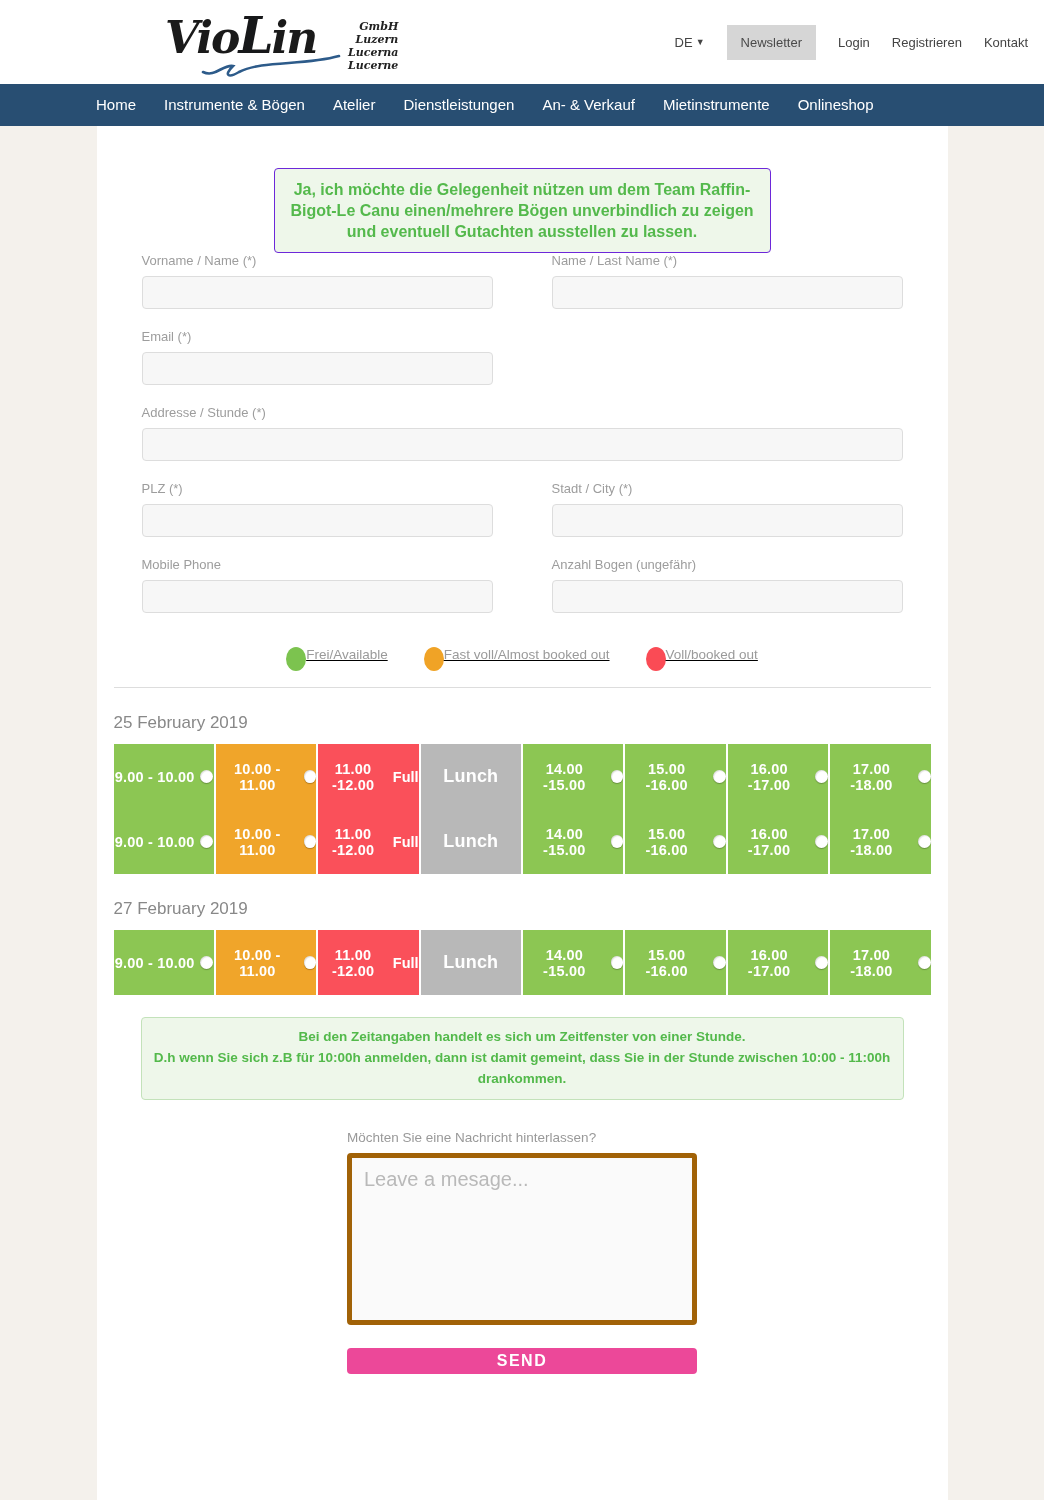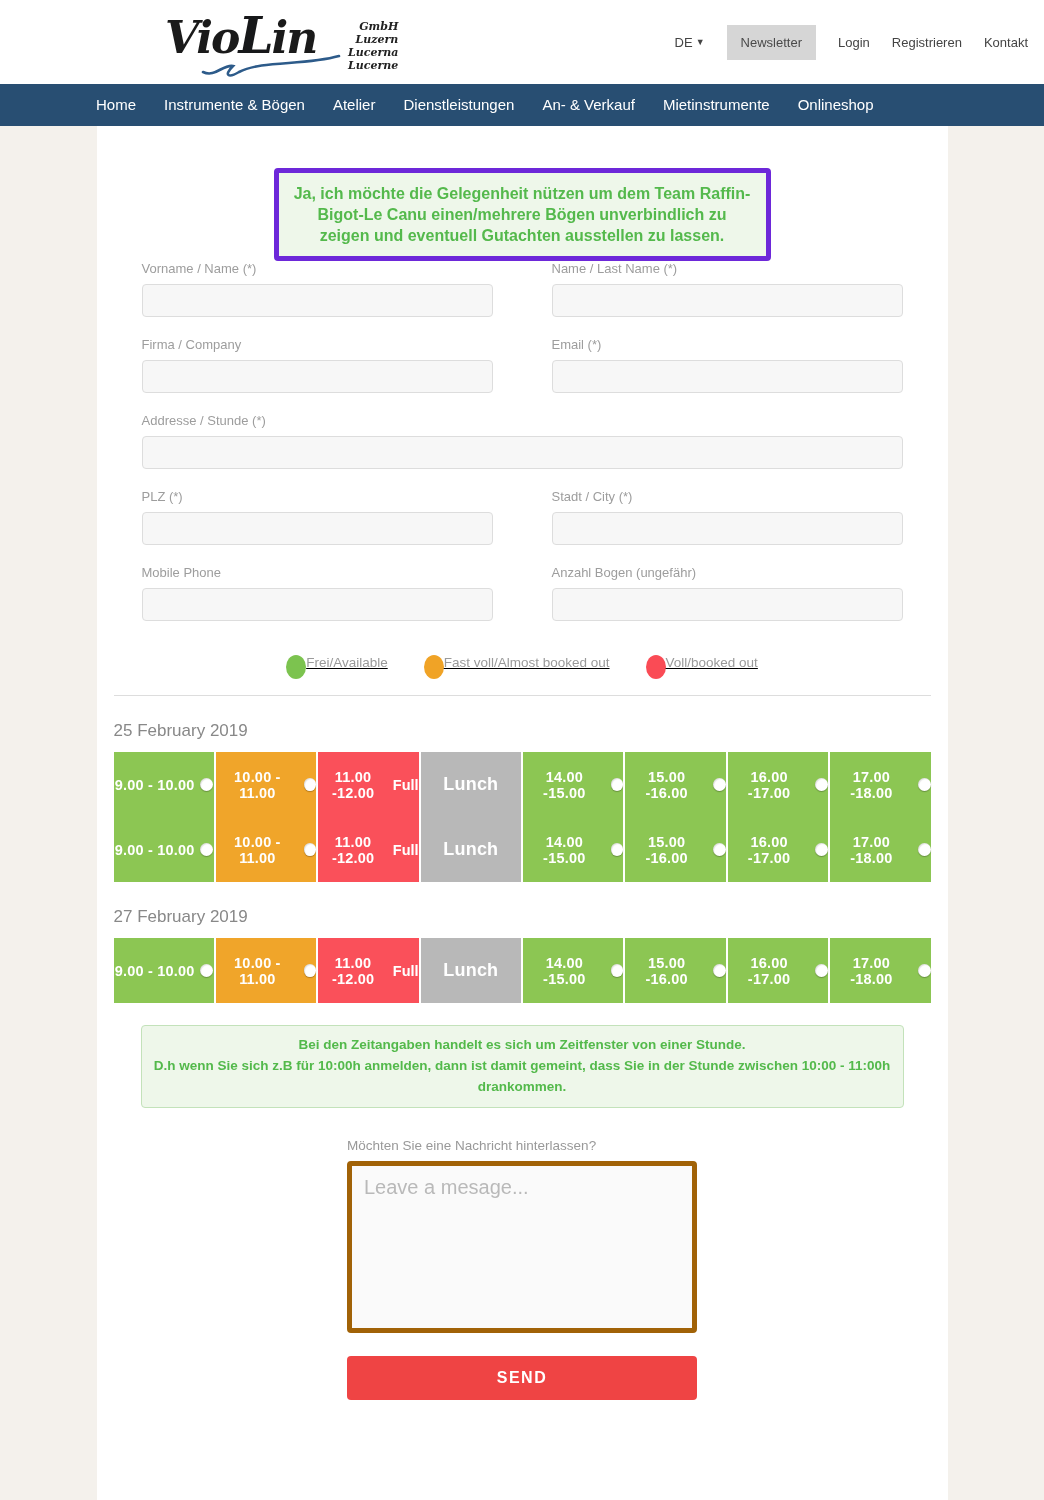--- a/index.html
+++ b/index.html
@@ -44,21 +44,21 @@
   .nav-item {
     color:#fff; font-size:15px; padding:0 14px; line-height:42px; cursor:pointer;
     white-space:nowrap;
   }
 
   
   .main { width:851px; margin:0 auto; background:#fff; min-height:1374px; padding-bottom:60px; }
 
   .intro-box {
     width:497px; margin:0 auto; position:relative; top:42px; margin-bottom:42px;
-    background:#eef7ea; border:5px solid #6d28d9; border-radius:4px;
+    background:#eef7ea; border:1px solid #6d28d9; border-radius:4px;
     padding:10px 12px; text-align:center;
     color:#54b94c; font-size:16px; font-weight:bold; line-height:1.32;
   }
 
   
   .form-area { width:761px; margin:36px auto 0; }
   .form-row { display:flex; justify-content:space-between; margin-bottom:20px; }
   .field { width:351px; }
   .field.full { width:100%; }
   .field-label { font-size:13px; color:#9d9d9d; margin-bottom:8px; }
@@ -112,22 +112,22 @@
   .message-area { width:350px; margin:30px auto 0; }
   .message-label { font-size:13.5px; color:#999; margin-bottom:8px; }
   .message-input {
     width:100%; height:172px; background:#fafafa; border:5px solid #a16207;
     border-radius:4px; padding:10px 12px; font-size:20px; color:#555; resize:none;
     font-family:"Liberation Sans", sans-serif;
   }
   .message-input::placeholder { color:#b9b9b9; }
 
   .send-btn {
-    display:block; width:350px; height:44px; margin:19px auto 0;
-    background:#ef4444; border:none; border-radius:4px; cursor:pointer;
+    display:block; width:350px; height:26px; margin:19px auto 0;
+    background:#ec4899; border:none; border-radius:4px; cursor:pointer;
     color:#fff; font-size:16px; font-weight:bold; letter-spacing:1.5px;
     font-family:"Liberation Sans", sans-serif;
   }
 </style>
 </head>
 <body>
 
 <div class="topbar">
   <div class="logo">
     <div class="logo-script"><span>Vio</span><span class="logo-l">L</span><span>in</span></div>
@@ -172,24 +172,20 @@
         <div class="field-label">Vorname / Name (*)</div>
         <input class="text-input" type="text" style="">
       </div>
       <div class="field">
         <div class="field-label">Name / Last Name (*)</div>
         <input class="text-input" type="text" style="">
       </div>
     </div>
     <div class="form-row">
       <div class="field">
-        <div class="field-label">Firma / Company</div>
-        <input class="text-input" type="text" style="">
-      </div>
-      <div class="field">
         <div class="field-label">Email (*)</div>
         <input class="text-input" type="text" style="">
       </div>
     </div>
     <div class="form-row">
       <div class="field full">
         <div class="field-label">Addresse / Stunde (*)</div>
         <input class="text-input" type="text" style="">
       </div>
     </div>

